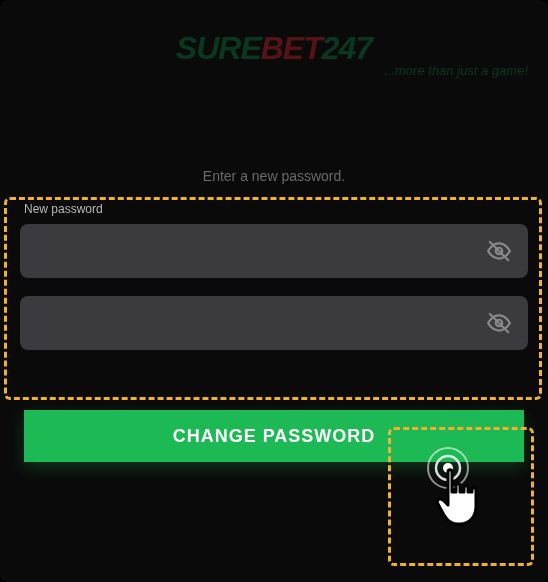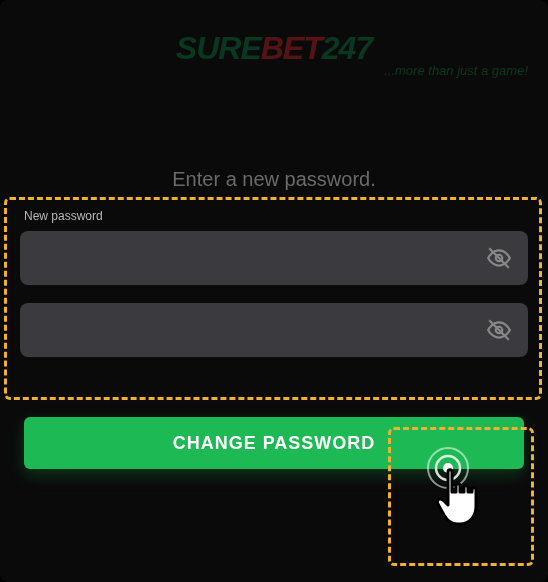--- a/index.html
+++ b/index.html
@@ -49,21 +49,21 @@
       font-size: 13px;
       color: #0a6e3a;
       opacity: 0.45;
       margin-top: -4px;
       font-style: italic;
       padding-left: 100px;
     }
     .instruction {
       text-align: center;
       color: #6a6a6a;
-      font-size: 20px;
+      font-size: 14px;
       margin-bottom: 18px;
     }
     .highlight-box-1 {
       position: absolute;
       left: 4px;
       top: 197px;
       width: 538px;
       height: 203px;
       border: 3px dashed #f0b030;
       border-radius: 6px;
@@ -102,21 +102,21 @@
       height: 26px;
       cursor: pointer;
       color: #888;
     }
     .change-btn {
       width: calc(100% - 8px);
       margin: 42px 4px 0 4px;
       height: 52px;
       background: #1db954;
       border: none;
-      border-radius: 6px;
+      border-radius: 0;
       color: #fff;
       font-size: 18px;
       font-weight: 700;
       letter-spacing: 1px;
       cursor: pointer;
       box-shadow: 0 6px 16px rgba(29,185,84,0.25);
     }
     .highlight-box-2 {
       position: absolute;
       left: 388px;

